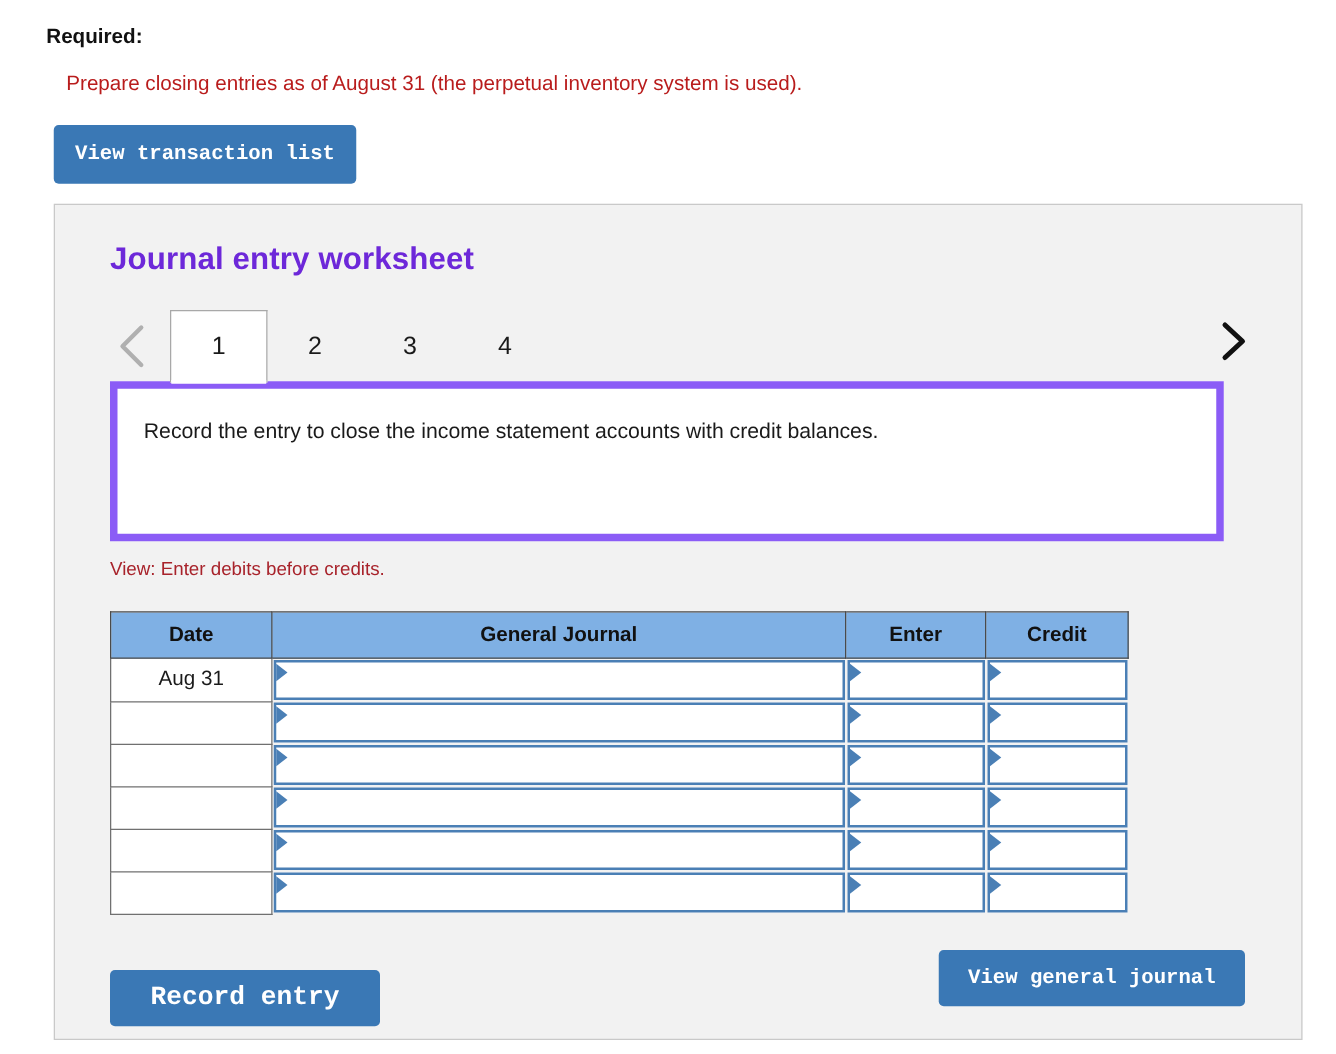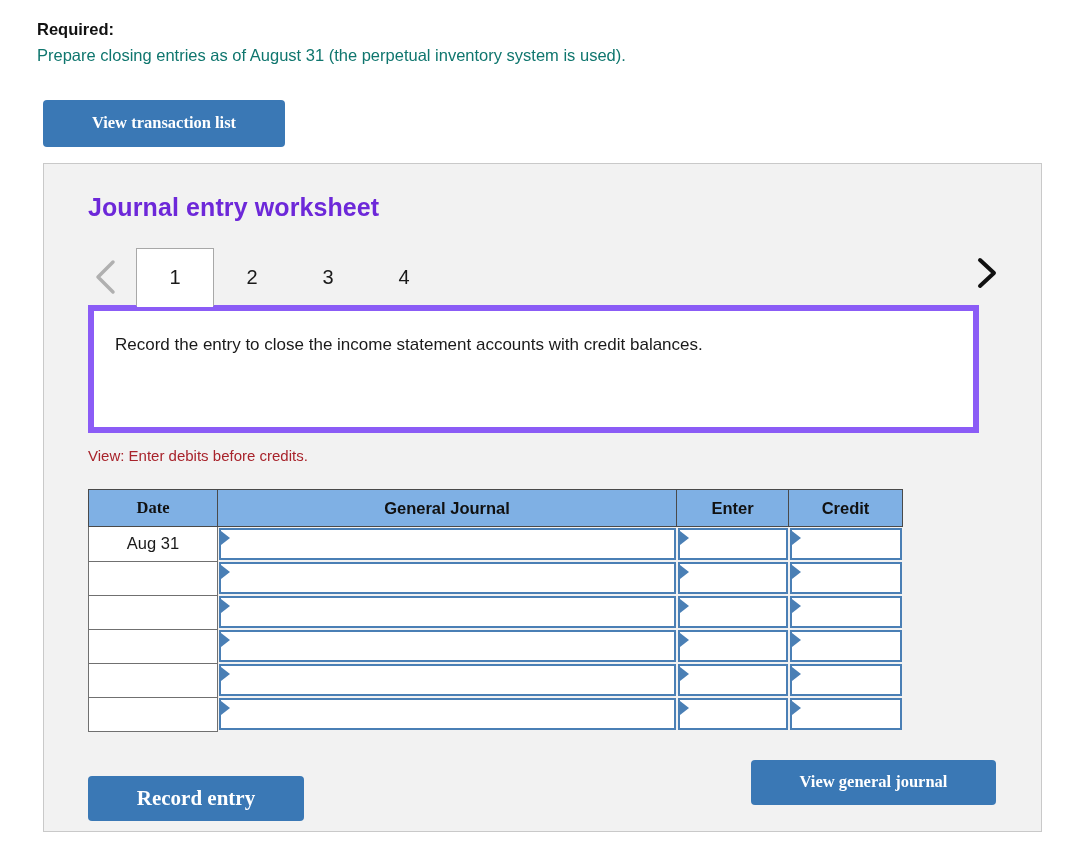--- a/index.html
+++ b/index.html
@@ -25,32 +25,32 @@
   }
   .required-label {
     font-size: 16.5px;
     font-weight: bold;
     color: #111111;
     line-height: 22px;
     margin: 10px 0 4px 0;
   }
   .required-text {
     font-size: 16.5px;
-    color: #0f766e;
+    color: #b91c1c;
     line-height: 22px;
-    margin: 0;
+    margin: 16px;
   }
 
   
   .btn {
     background: #3a78b5;
     color: #ffffff;
     border: none;
     border-radius: 4px;
-    font-family: Liberation Serif, serif;
+    font-family: Liberation Mono, monospace;
     font-weight: bold;
     cursor: pointer;
     padding: 0;
     display: inline-flex;
     align-items: center;
     justify-content: center;
     text-align: center;
     line-height: 1;
   }
   .btn-view-transaction {
@@ -184,21 +184,21 @@
     padding: 0;
     text-align: center;
   }
   .journal-table td {
     border: 1px solid #707070;
     padding: 0;
     height: 34px;
     background: #ffffff;
     vertical-align: middle;
   }
-  .col-date   { width: 128px; font-family: Liberation Serif, serif; }
+  .col-date   { width: 128px; }
   .col-gj     { width: 458px; }
   .col-debit  { width: 111px; }
   .col-credit { width: 113px; }
 
   .date-cell {
     text-align: center;
     font-size: 16.5px;
     color: #1a1a1a;
     padding-right: 12px;
     box-sizing: border-box;

